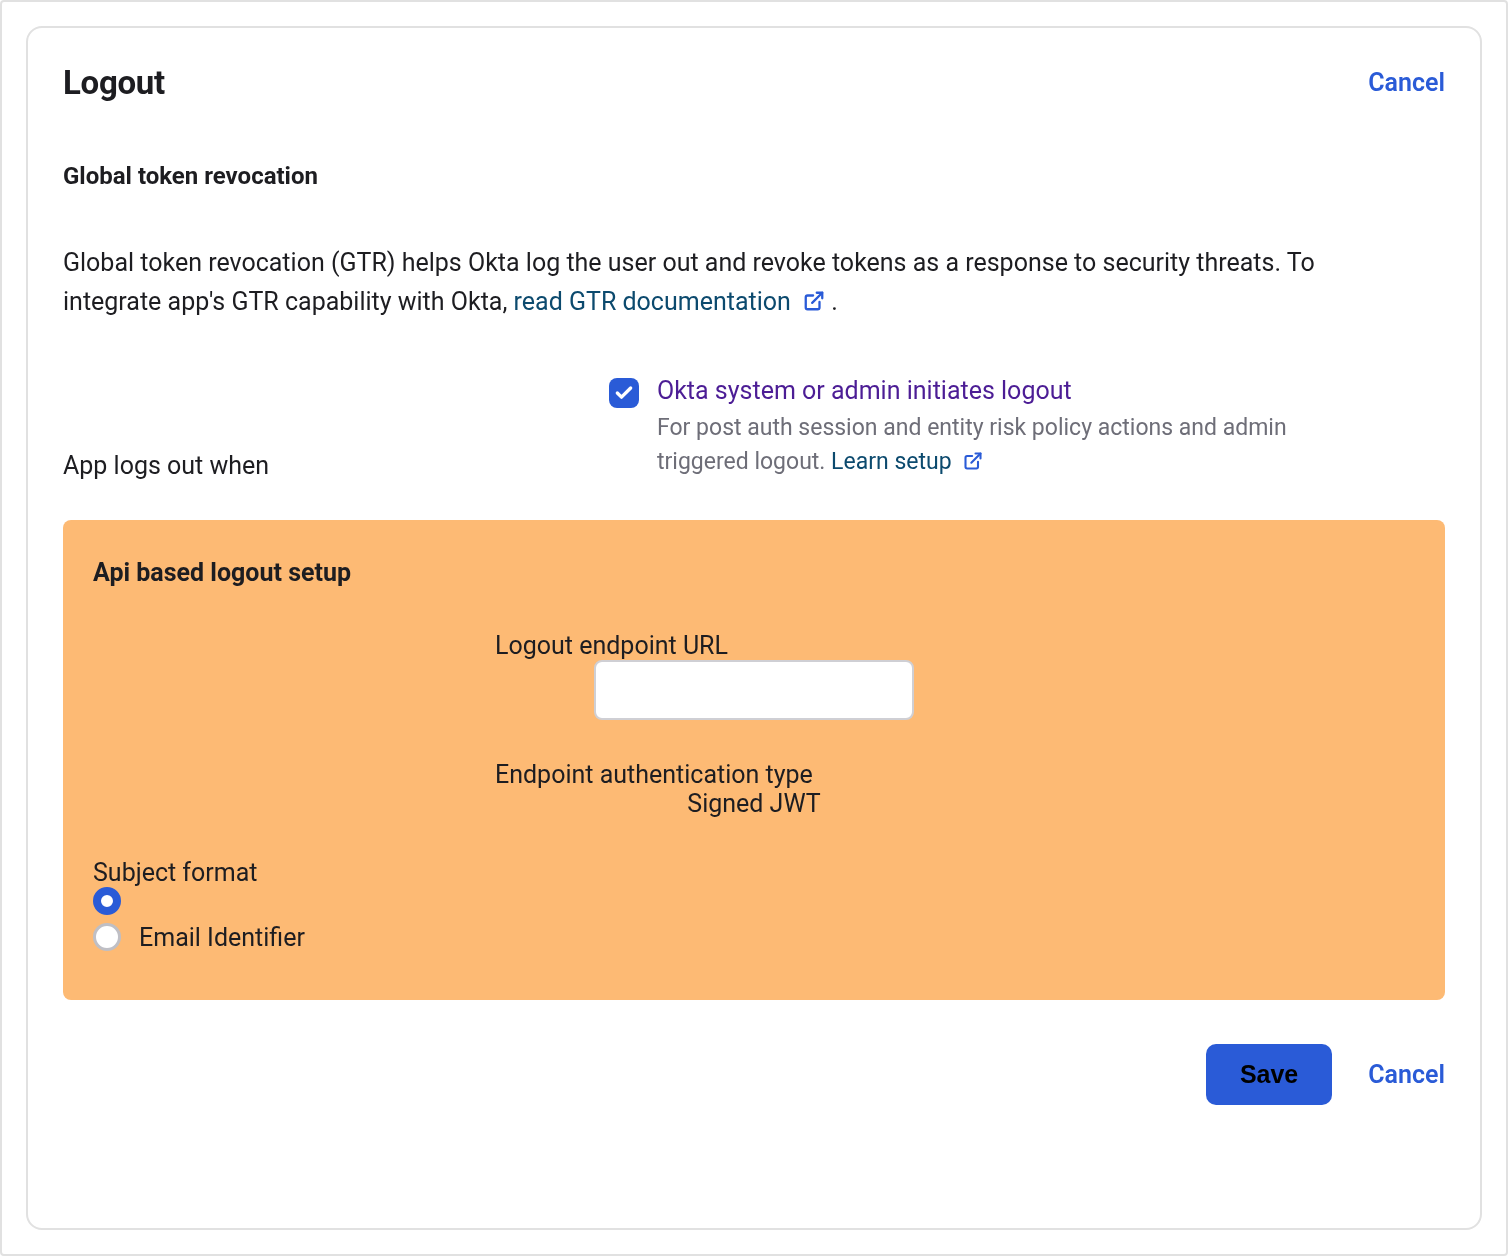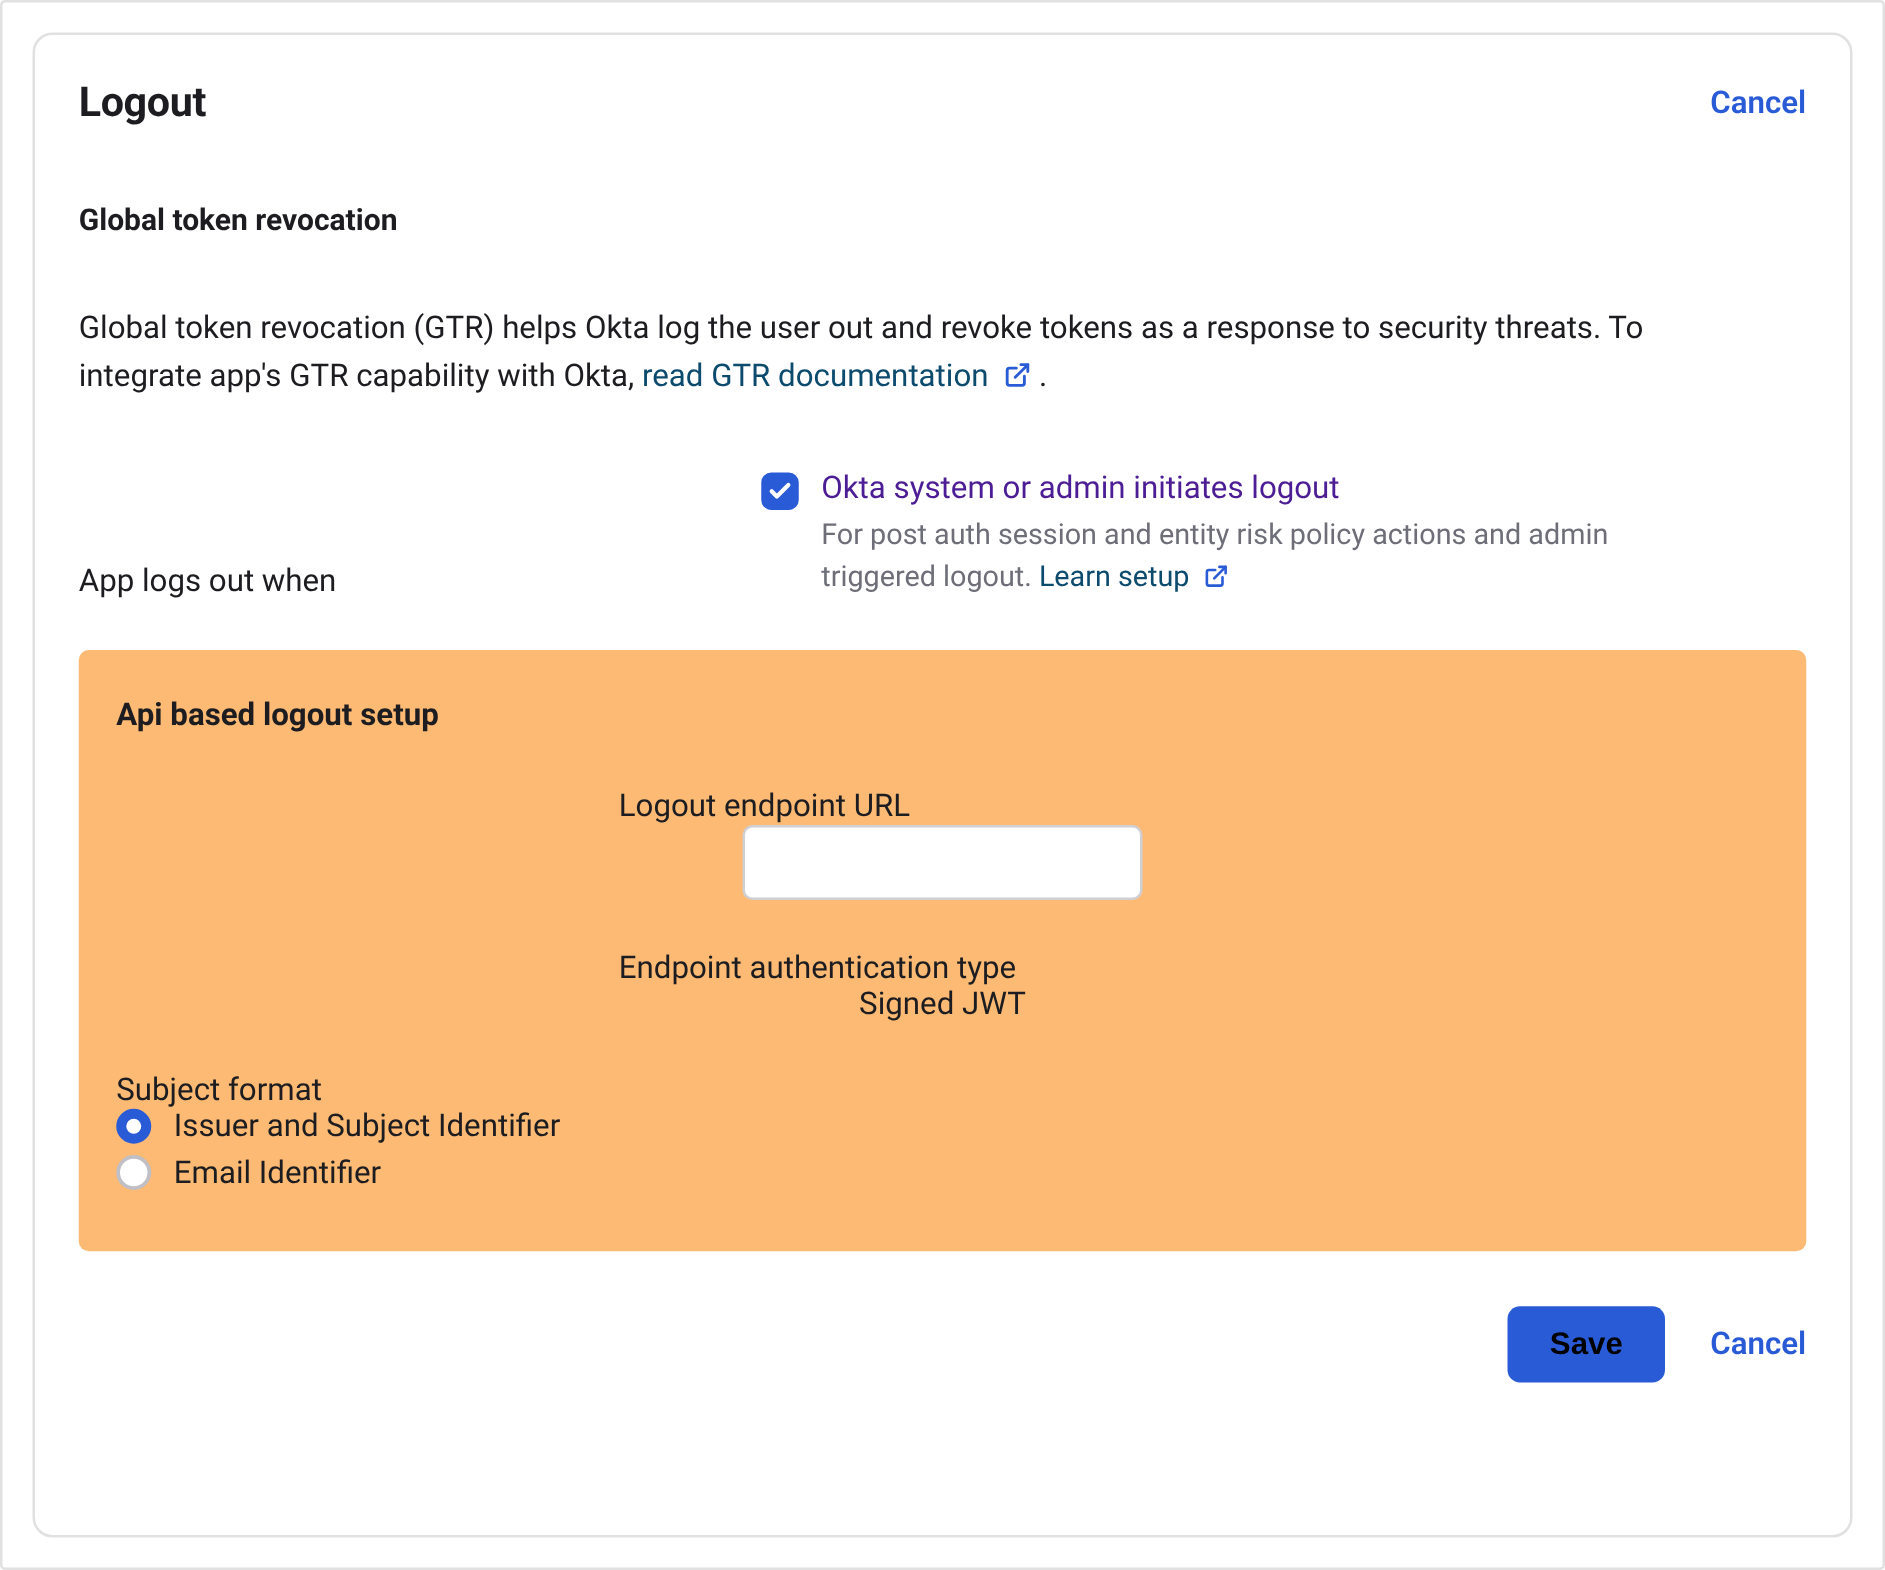--- a/index.html
+++ b/index.html
@@ -268,21 +268,20 @@
       <div class="setup-row">
         <div class="setup-label">Endpoint authentication type</div>
         <div class="setup-value">Signed JWT</div>
       </div>
 
       <div class="setup-row align-top">
         <div class="setup-label">Subject format</div>
         <div class="setup-value">
           <div class="radio-option">
             <span class="radio selected"></span>
-            <span>Issuer and Subject Identifier</span>
           </div>
           <div class="radio-option">
             <span class="radio unselected"></span>
             <span>Email Identifier</span>
           </div>
         </div>
       </div>
     </div>
 
     <div class="footer">

